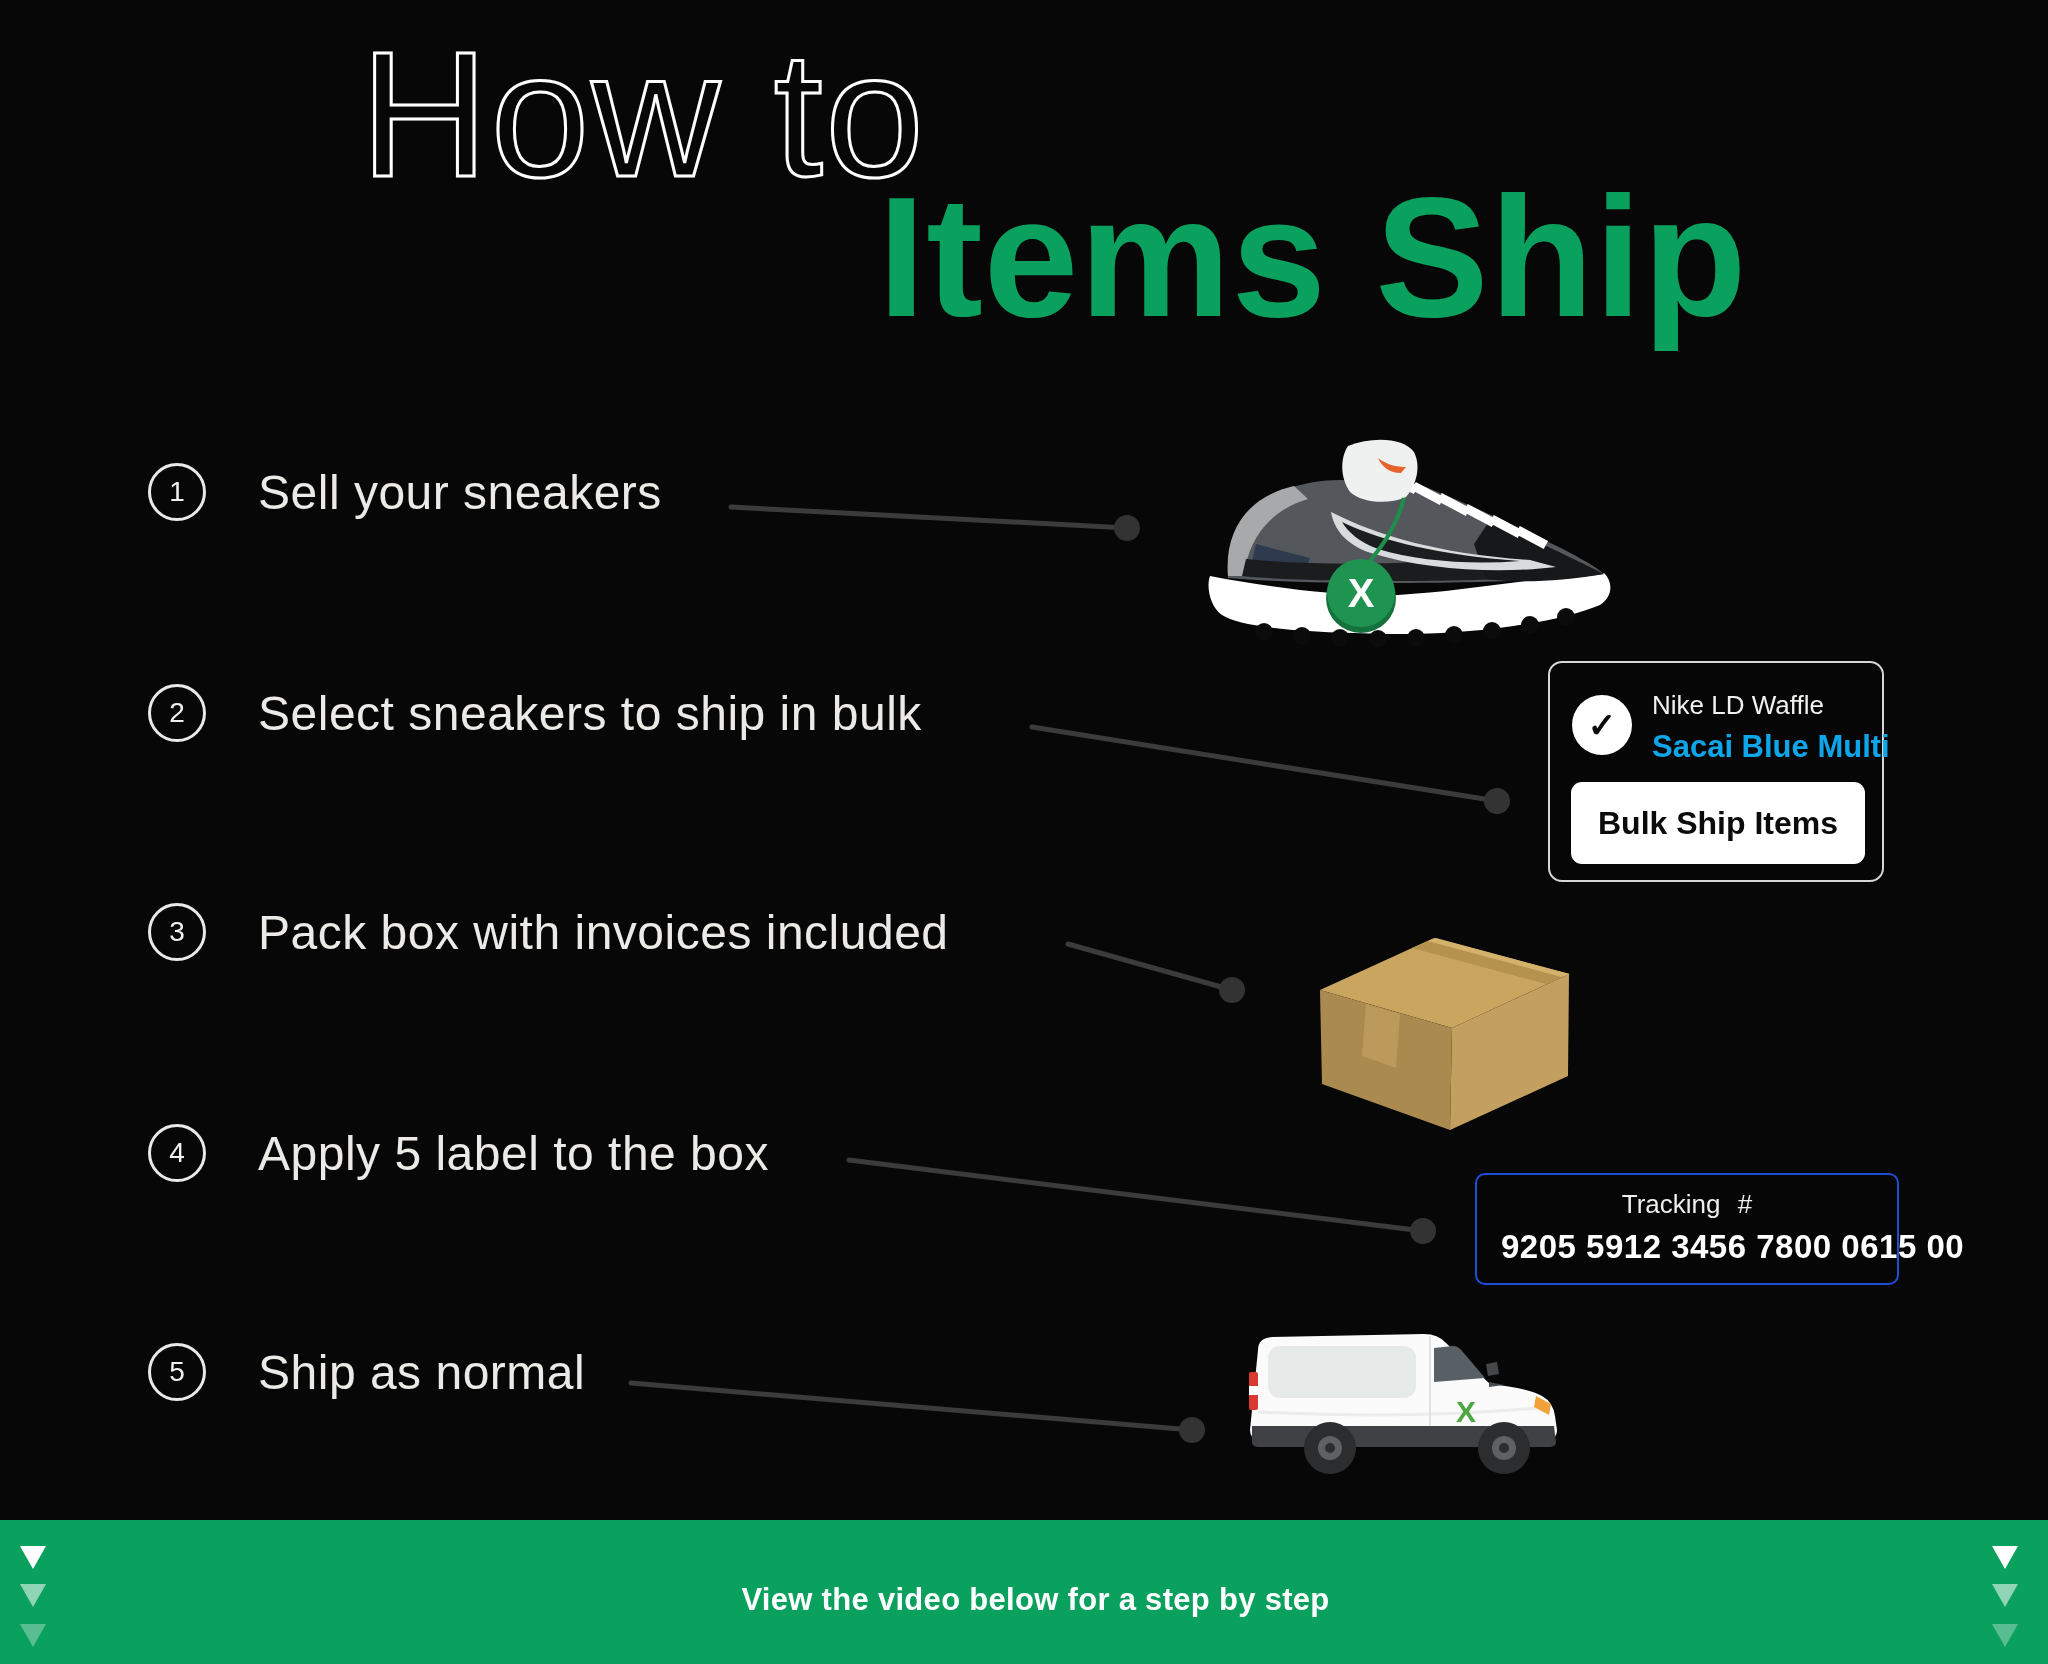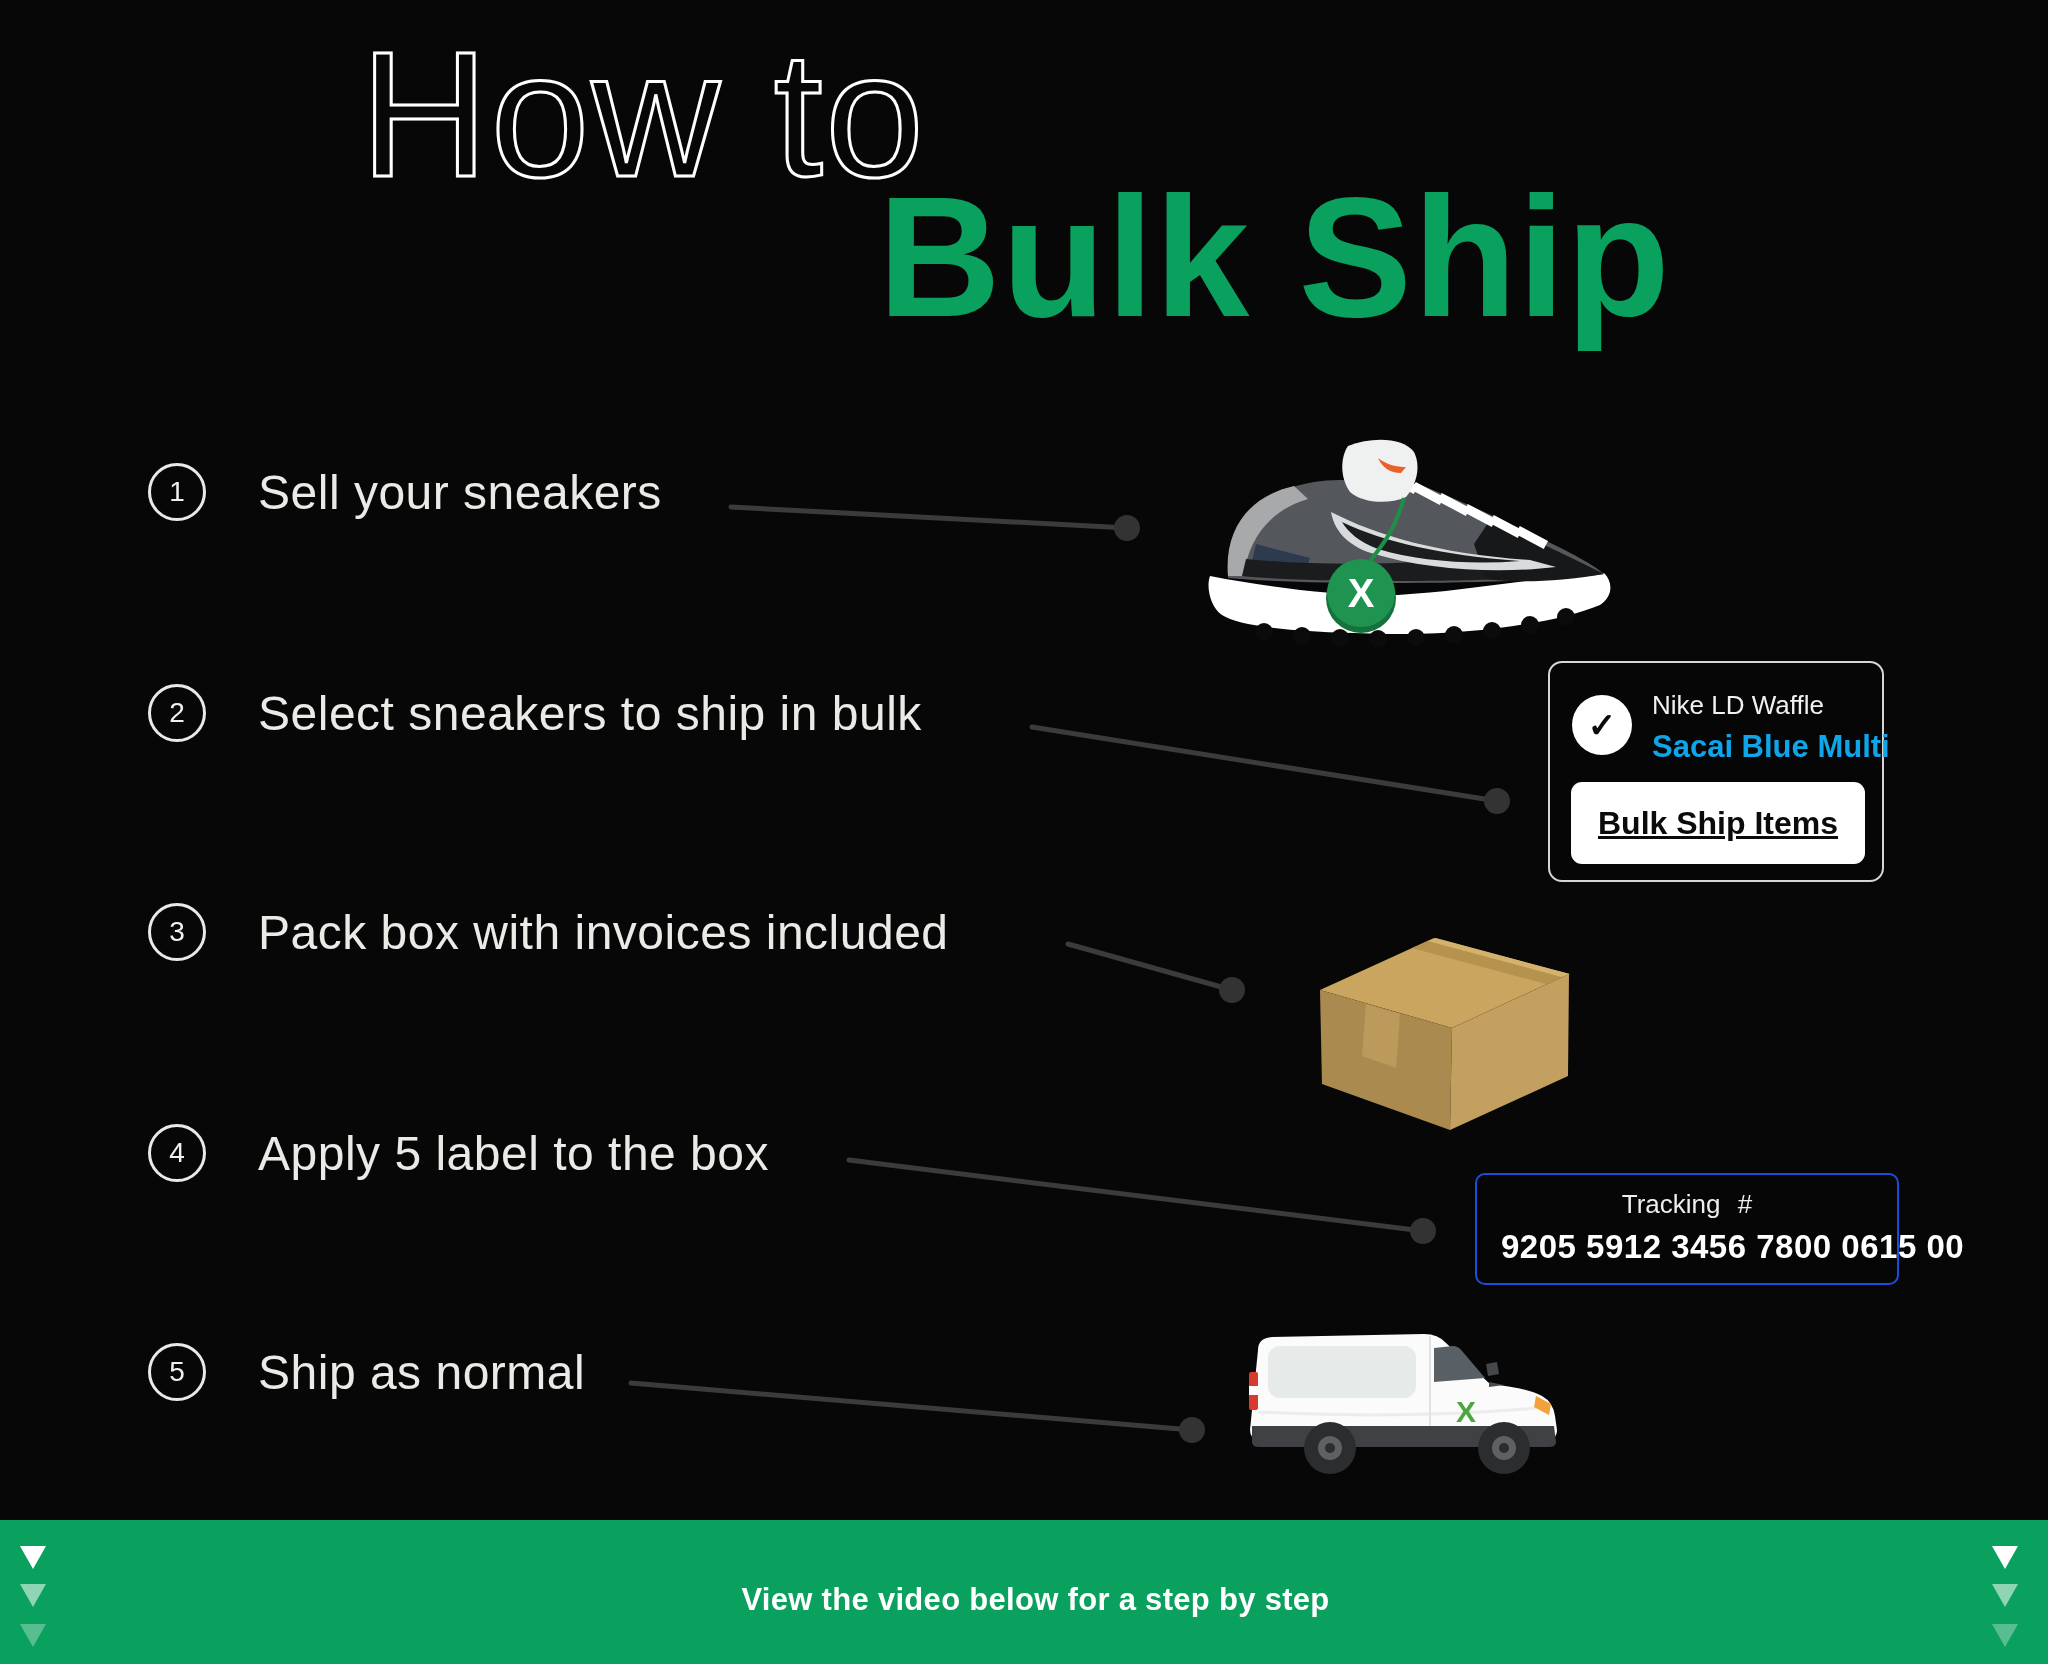--- a/index.html
+++ b/index.html
@@ -50,21 +50,20 @@
     color:#0b0b0b;font-size:34px;font-weight:700;
   }
   .product-card .pline1{position:absolute;left:102px;top:27px;color:#f1f1ef;font-size:26px;}
   .product-card .pline2{position:absolute;left:102px;top:66px;color:#0ea5e9;font-size:31px;font-weight:700;white-space:nowrap;}
   .product-card .bulk-btn{
     position:absolute;left:21px;top:119px;width:294px;height:82px;
     background:#ffffff;border:none;border-radius:11px;cursor:pointer;
     display:flex;align-items:center;justify-content:center;
     color:#0b0b0b;font-size:32px;font-weight:700;
     font-family:"Liberation Sans", sans-serif;
-    text-decoration:underline;
   }
   
   .tracking-card{
     position:absolute;left:1475px;top:1173px;width:424px;height:112px;
     border:2px solid #1d4ed8;border-radius:10px;background:#060606;
     box-sizing:border-box;text-align:center;
   }
   .tracking-card .tlabel{margin-top:14px;color:#efefed;font-size:26px;word-spacing:10px;}
   .tracking-card .tnumber{margin-top:8px;color:#ffffff;font-size:33px;font-weight:700;letter-spacing:.5px;white-space:nowrap;margin-left:24px;}
   
@@ -83,21 +82,21 @@
   }
   .tri-l{left:20px;} .tri-r{left:1992px;}
   .tri-1{top:26px;opacity:1;} .tri-2{top:64px;opacity:.55;} .tri-3{top:104px;opacity:.32;}
 </style>
 </head>
 <body>
 
 <div class="stage">
 
   <div class="title-outline">How to</div>
-  <div class="title-highlight">Bulk Ship</div>
+  <div class="title-highlight">Items Ship</div>
 
   <svg class="connectors" width="2048" height="1664" viewBox="0 0 2048 1664">
     <g stroke="#3b3b3b" stroke-width="5" stroke-linecap="round">
       <line x1="731" y1="507" x2="1127" y2="528"></line>
       <line x1="1032" y1="727" x2="1497" y2="801"></line>
       <line x1="1068" y1="944" x2="1232" y2="990"></line>
       <line x1="849" y1="1160" x2="1423" y2="1231"></line>
       <line x1="631" y1="1383" x2="1192" y2="1430"></line>
     </g>
     <g fill="#333333">

